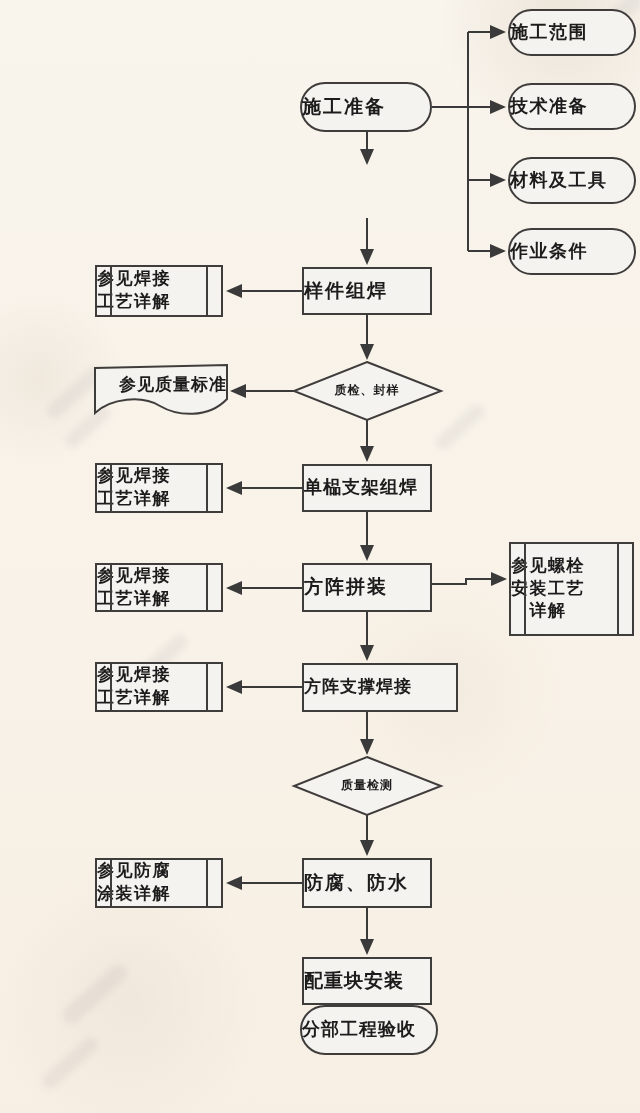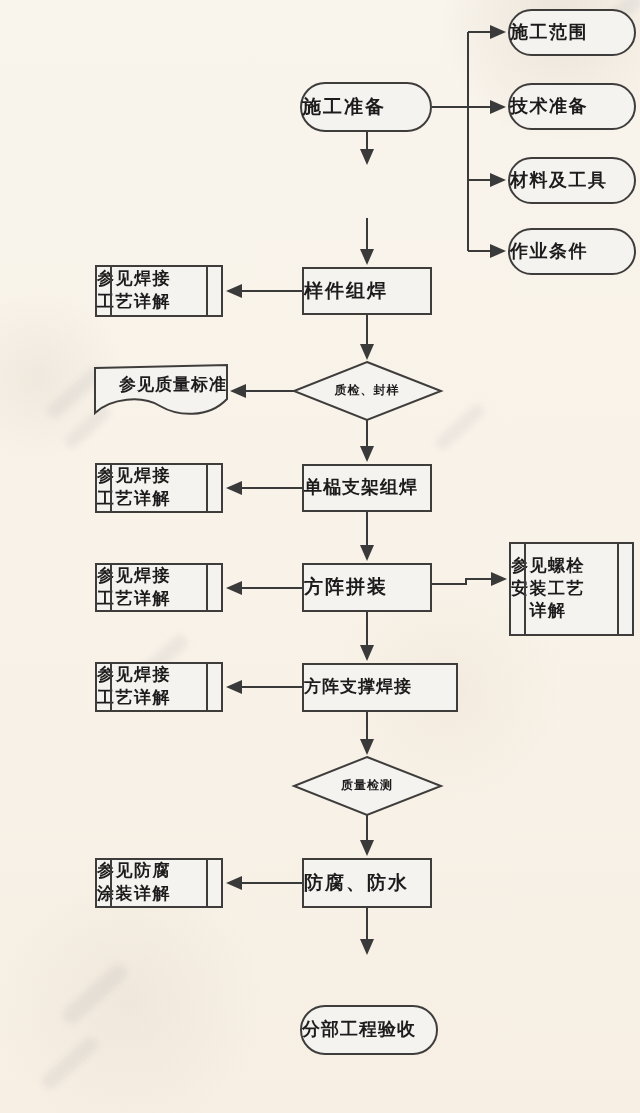--- a/index.html
+++ b/index.html
@@ -118,20 +118,23 @@
   </div>
   <div class="node" style="left:302px;top:563px;width:130px;height:49px;">
     <span class="lbl">方阵拼装</span>
   </div>
   <div class="node" style="left:302px;top:663px;width:156px;height:49px;">
     <span class="lbl" style="font-size:17px;letter-spacing:1px;">方阵支撑焊接</span>
   </div>
   <div class="node" style="left:302px;top:858px;width:130px;height:50px;">
     <span class="lbl">防腐、防水</span>
   </div>
+  <div class="node" style="left:302px;top:957px;width:130px;height:48px;">
+    <span class="lbl" style="letter-spacing:1px;">配重块安装</span>
+  </div>
 
   <div class="node oval" style="left:300px;top:1005px;width:138px;height:50px;">
     <span class="lbl" style="font-size:18px;letter-spacing:1px;">分部工程验收</span>
   </div>
 
   <div class="dlabel" style="left:302px;top:375px;width:130px;height:32px;">
     <span class="lbl">质检、封样</span>
   </div>
   <div class="dlabel" style="left:302px;top:770px;width:130px;height:32px;">
     <span class="lbl">质量检测</span>

